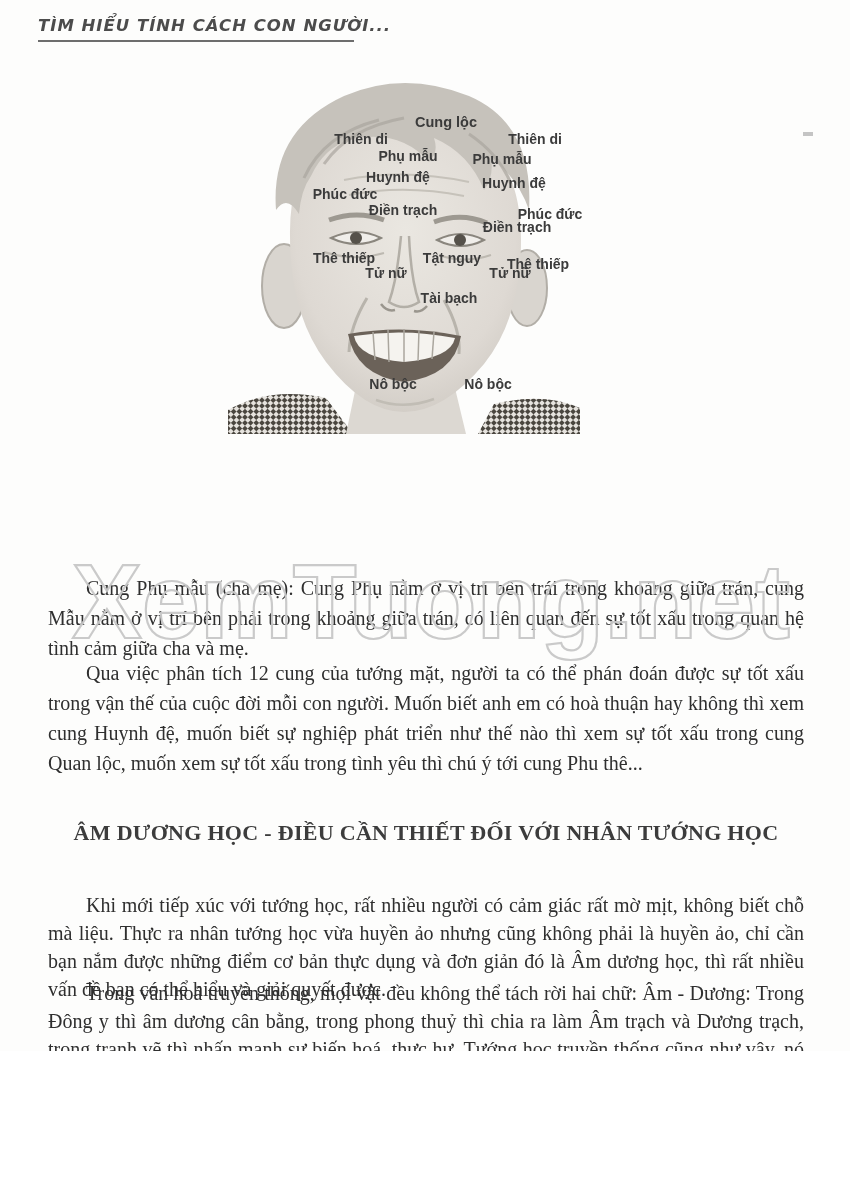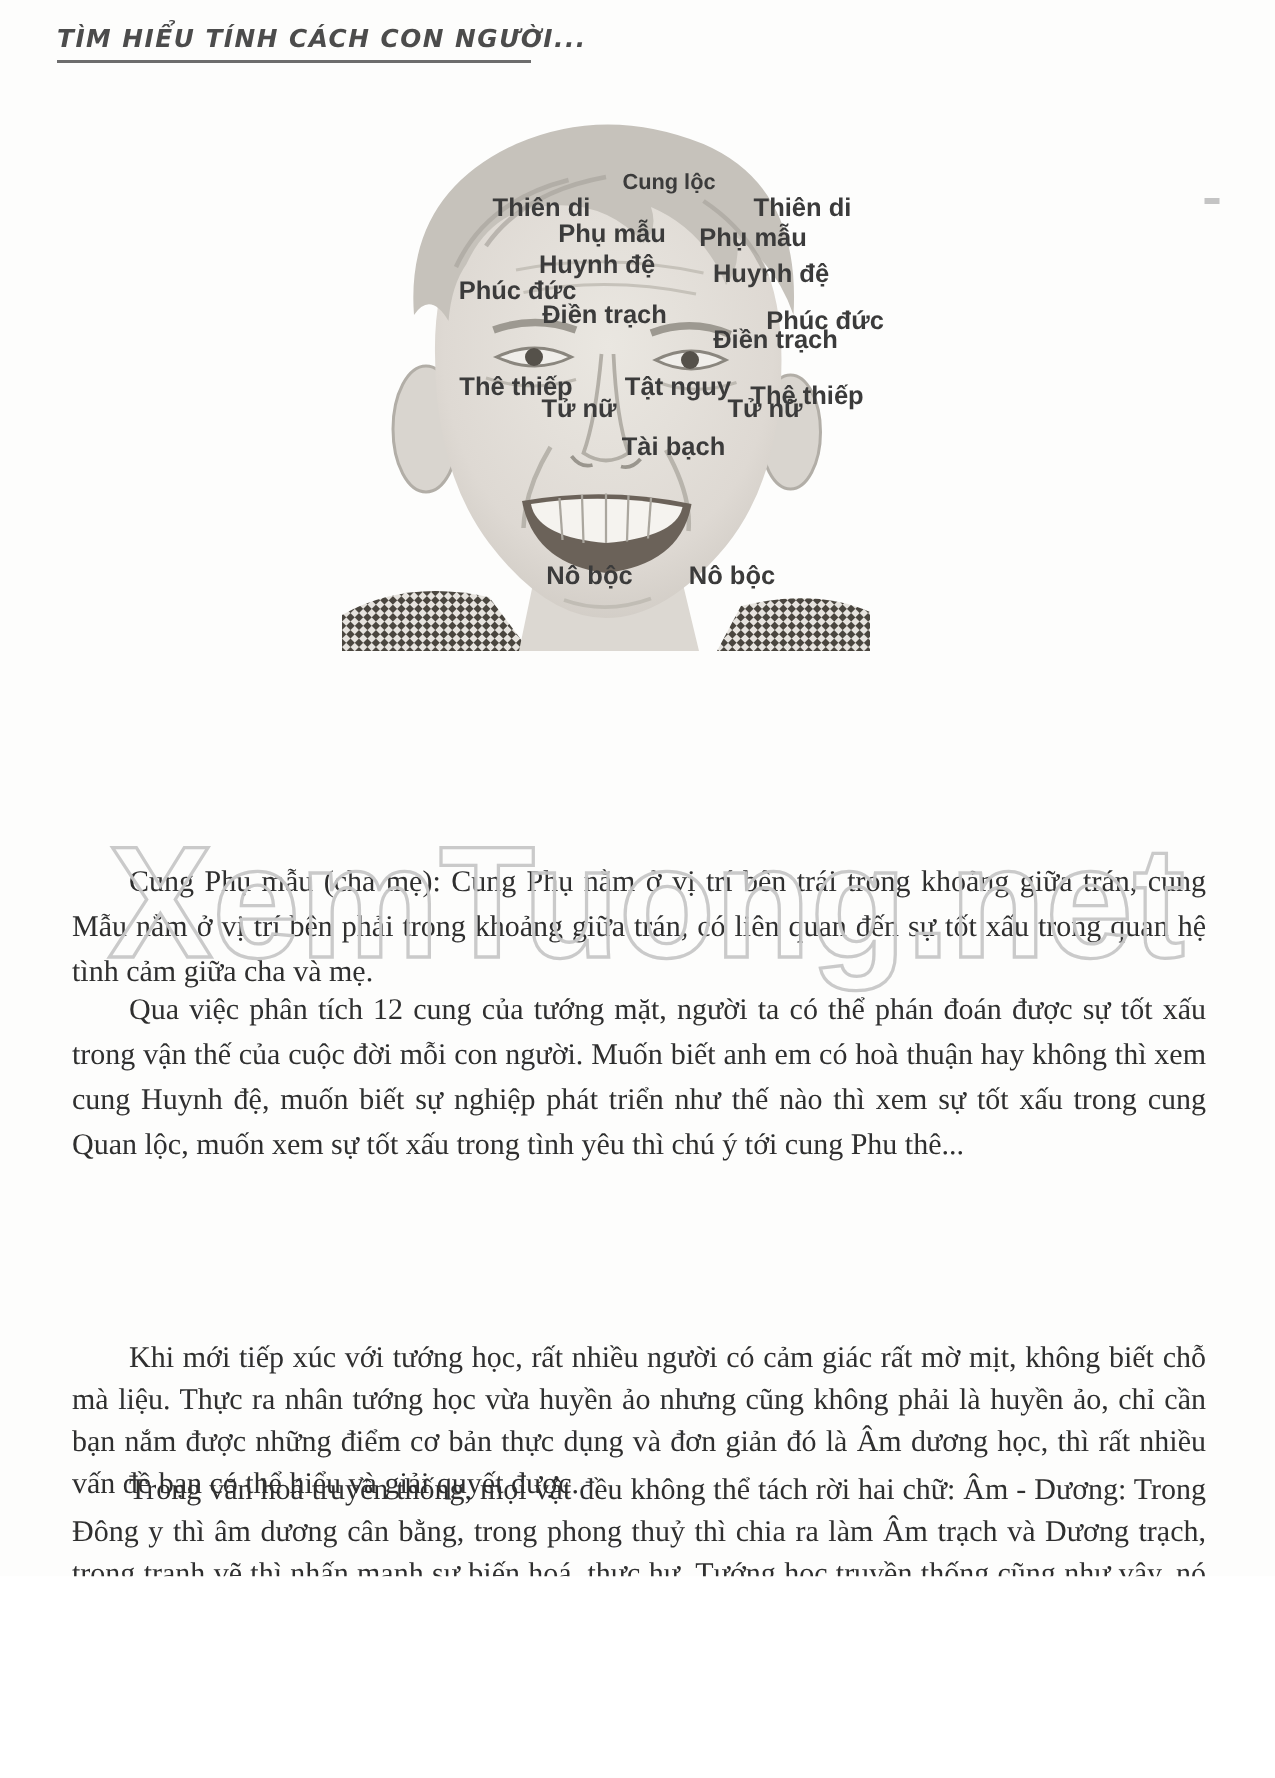--- a/index.html
+++ b/index.html
@@ -38,21 +38,21 @@
     top: 58px;
     width: 352px;
     height: 376px;
   }
   .face-diagram svg { position: absolute; inset: 0; }
   .face-label {
     position: absolute;
     transform: translate(-50%, -50%);
     font-family: "Liberation Sans", "DejaVu Sans", sans-serif;
     font-weight: bold;
-    font-size: 17px;
+    font-size: 14px;
     color: #3b3b3b;
     white-space: nowrap;
     z-index: 3;
   }
   .face-label.big { font-size: 14.5px; }
 
   
   .para {
     position: absolute;
     left: 48px;
@@ -212,20 +212,21 @@
     <span class="face-label" style="left:158px; top:215px;">Tử nữ</span>
     <span class="face-label" style="left:282px; top:215px;">Tử nữ</span>
     <span class="face-label" style="left:221px; top:240px;">Tài bạch</span>
     <span class="face-label" style="left:165px; top:326px;">Nô bộc</span>
     <span class="face-label" style="left:260px; top:326px;">Nô bộc</span>
   </div>
 
   <p class="para" style="top:573px;">Cung Phụ mẫu (cha mẹ): Cung Phụ nằm ở vị trí bên trái trong khoảng giữa trán, cung Mẫu nằm ở vị trí bên phải trong khoảng giữa trán, có liên quan đến sự tốt xấu trong quan hệ tình cảm giữa cha và mẹ.</p>
   <p class="para" style="top:658px;">Qua việc phân tích 12 cung của tướng mặt, người ta có thể phán đoán được sự tốt xấu trong vận thế của cuộc đời mỗi con người. Muốn biết anh em có hoà thuận hay không thì xem cung Huynh đệ, muốn biết sự nghiệp phát triển như thế nào thì xem sự tốt xấu trong cung Quan lộc, muốn xem sự tốt xấu trong tình yêu thì chú ý tới cung Phu thê...</p>
 
+  <h2 class="section-heading">ÂM DƯƠNG HỌC - ĐIỀU CẦN THIẾT ĐỐI VỚI NHÂN TƯỚNG HỌC</h2>
 
   <p class="para tight" style="top:868px;margin-top:23px;">Khi mới tiếp xúc với tướng học, rất nhiều người có cảm giác rất mờ mịt, không biết chỗ mà liệu. Thực ra nhân tướng học vừa huyền ảo nhưng cũng không phải là huyền ảo, chỉ cần bạn nắm được những điểm cơ bản thực dụng và đơn giản đó là Âm dương học, thì rất nhiều vấn đề bạn có thể hiểu và giải quyết được.</p>
   <p class="para tight" style="top:979px;">Trong văn hoá truyền thống, mọi vật đều không thể tách rời hai chữ: Âm - Dương: Trong Đông y thì âm dương cân bằng, trong phong thuỷ thì chia ra làm Âm trạch và Dương trạch, trong tranh vẽ thì nhấn mạnh sự biến hoá, thực hư. Tướng học truyền thống cũng như vậy, nó cũng căn cứ vào lý luận về âm dương trong văn hoá truyền thống, để xem tướng mạo, hình thái của con người, từ đó có thể hiểu được tâm tư của người khác. Ví dụ như các sách về xem tướng thời cổ đại, người ta</p>
 
   <svg class="watermark" width="734" height="128" viewBox="0 0 734 128" aria-hidden="true">
     <text x="4" y="100" font-family="Liberation Sans, DejaVu Sans, sans-serif" font-size="106" font-weight="bold" fill="none" stroke="#c8c8c8" stroke-width="2.2" textLength="718" lengthAdjust="spacingAndGlyphs">XemTuong.net</text>
   </svg>
 
   <div class="page-number">14</div>
   <div class="footer-bar">

